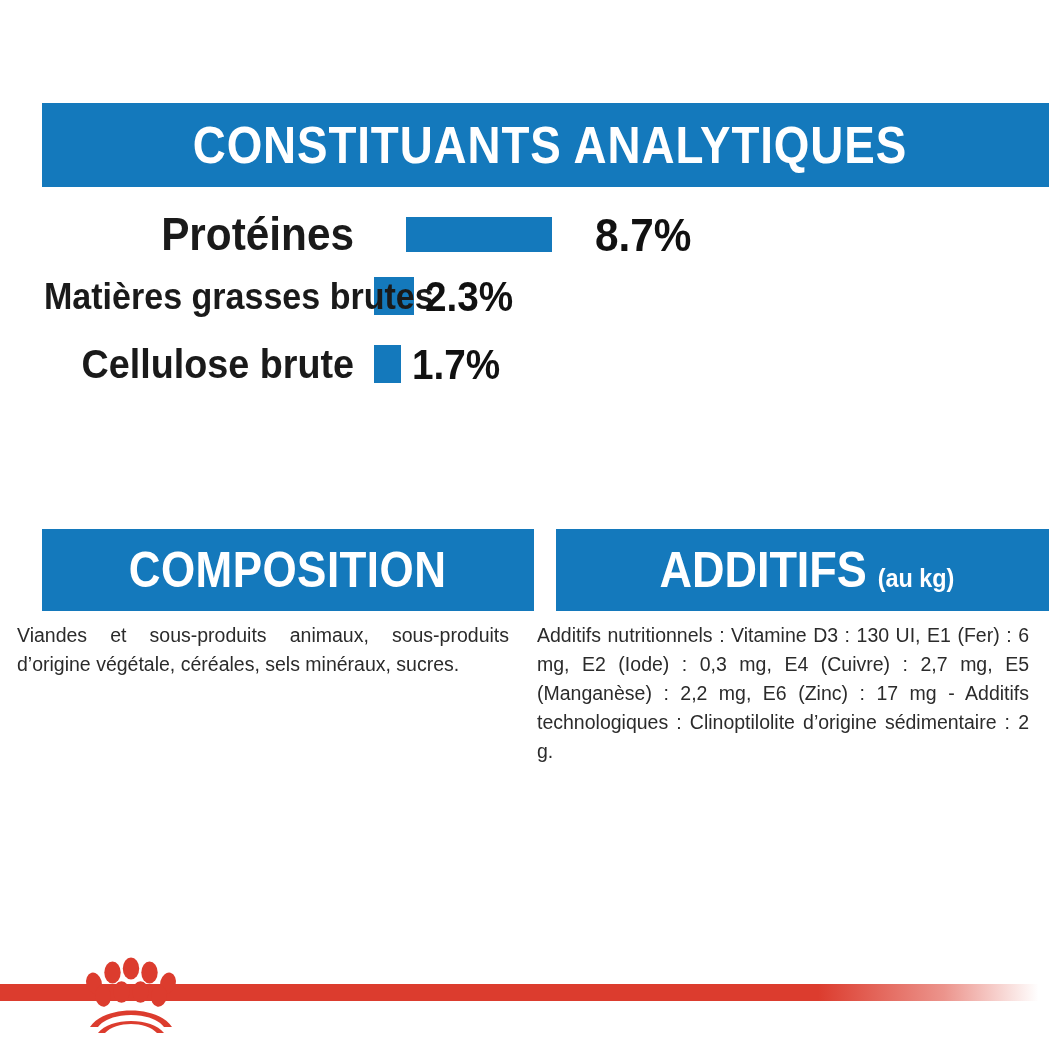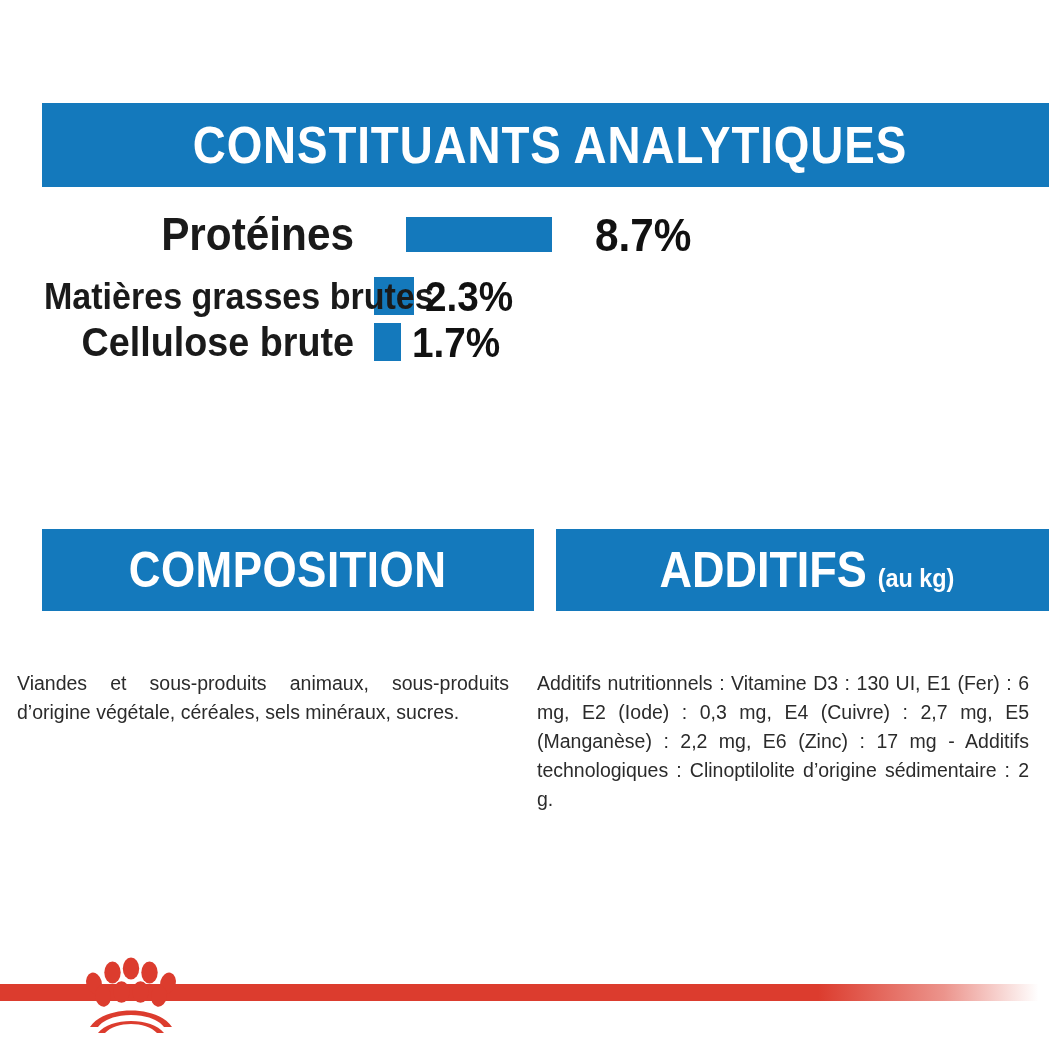--- a/index.html
+++ b/index.html
@@ -127,21 +127,21 @@
     font-family: "Liberation Sans Narrow", "Liberation Sans", sans-serif;
     font-weight: bold;
     white-space: nowrap;
     transform: scaleX(0.9);
     transform-origin: left center;
     line-height: 1;
   }
 
   #row-proteins        { top: 0px; gap: 32px;   }
   #row-fat             { top: 62px;  }
-  #row-fibre           { top: 108px; }
+  #row-fibre           { top: 130px; }
 
   #row-proteins .nutrient-label { font-size: 46px; }
   #row-fat .nutrient-label      { font-size: 37px; }
   #row-fibre .nutrient-label    { font-size: 41px; }
 
   #row-proteins .nutrient-value { font-size: 47px; }
   #row-fat .nutrient-value      { font-size: 43px; }
   #row-fibre .nutrient-value    { font-size: 43px; }
 
   #bar-proteins { width: 146px; height: 35px; }
@@ -149,21 +149,20 @@
   #bar-fibre    { width: 27px;  height: 38px; }
 
   
   .body-text {
     position: absolute;
     color: #2b2b2b;
     font-family: "Liberation Sans", sans-serif;
     font-size: 19.5px;
     line-height: 29px;
     text-align: justify;
-    margin-top: 48px;
   }
   #text-composition {
     left: 17px;
     top: 621px;
     width: 492px;
   }
   #text-additifs {
     left: 537px;
     top: 621px;
     width: 492px;

